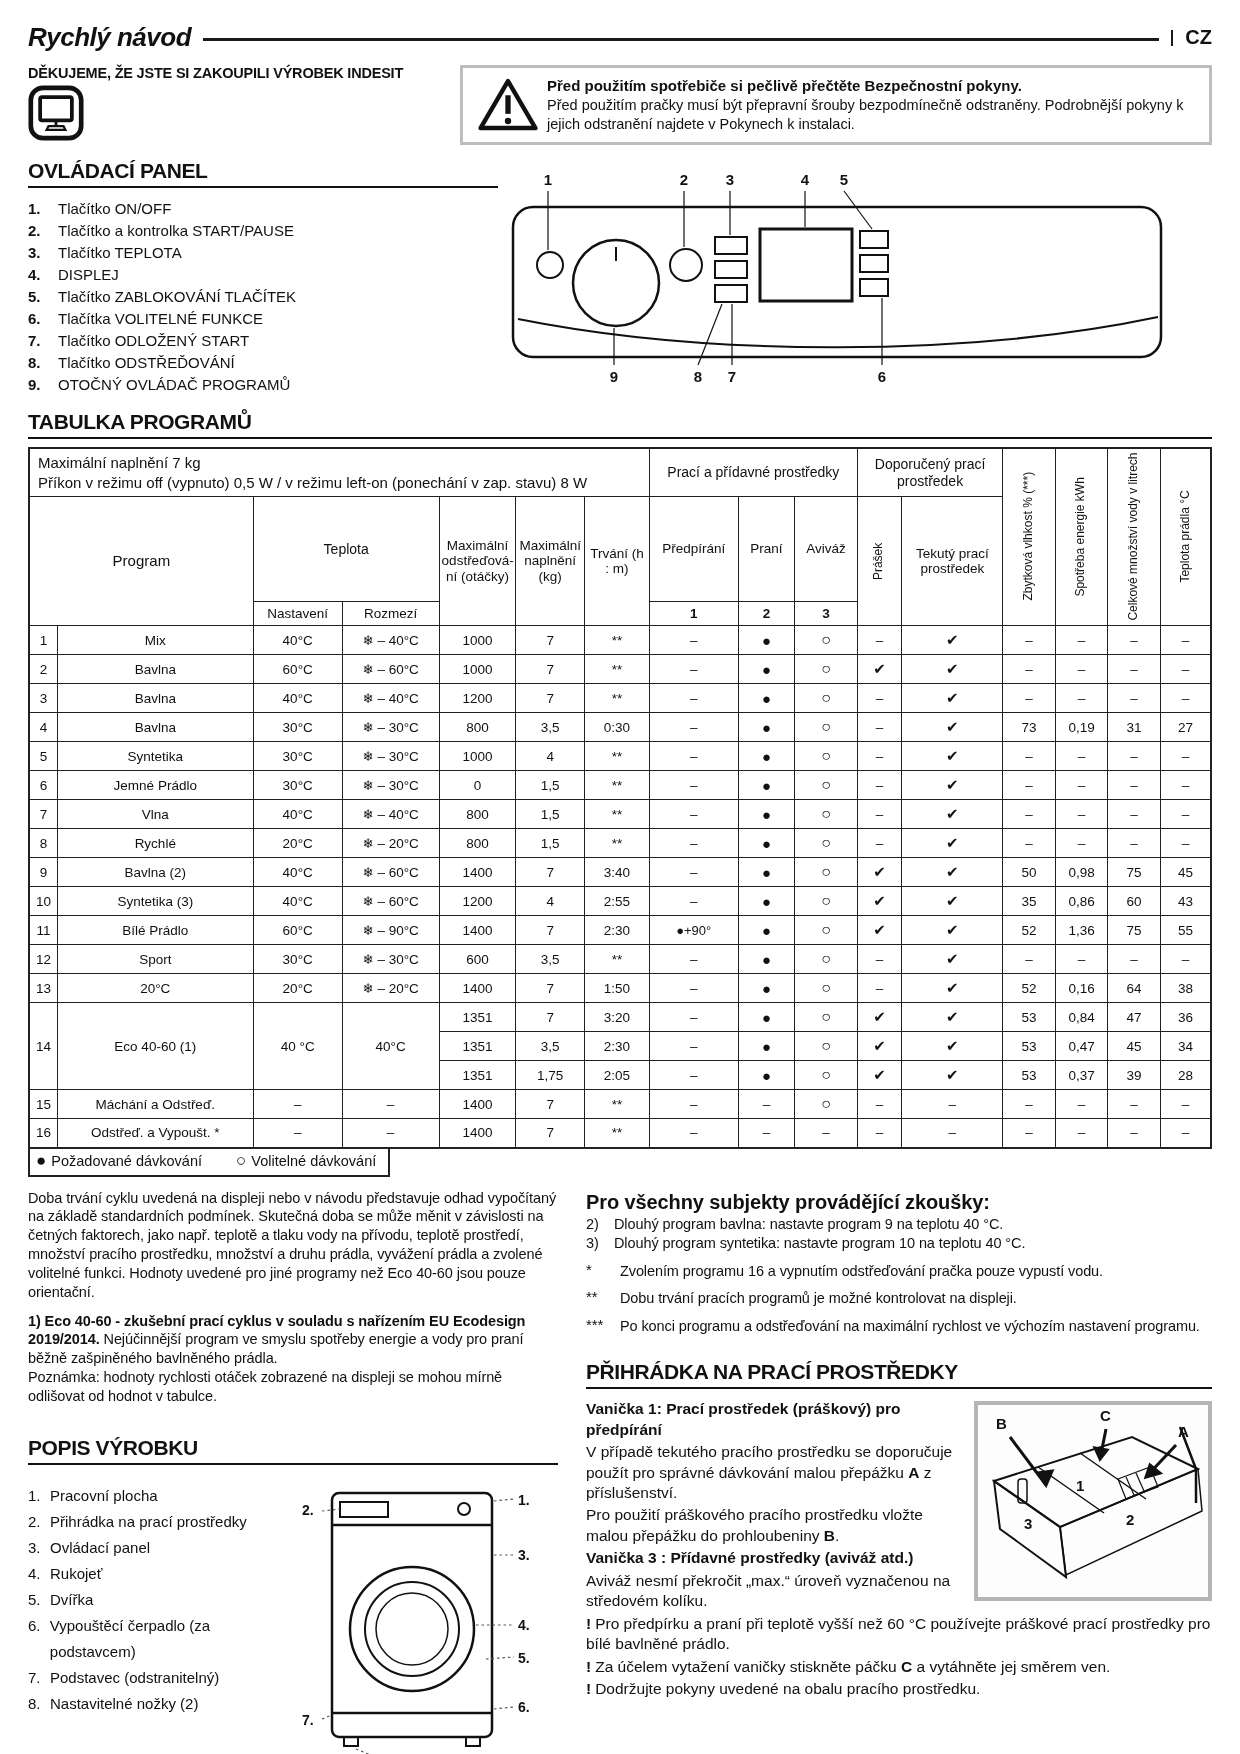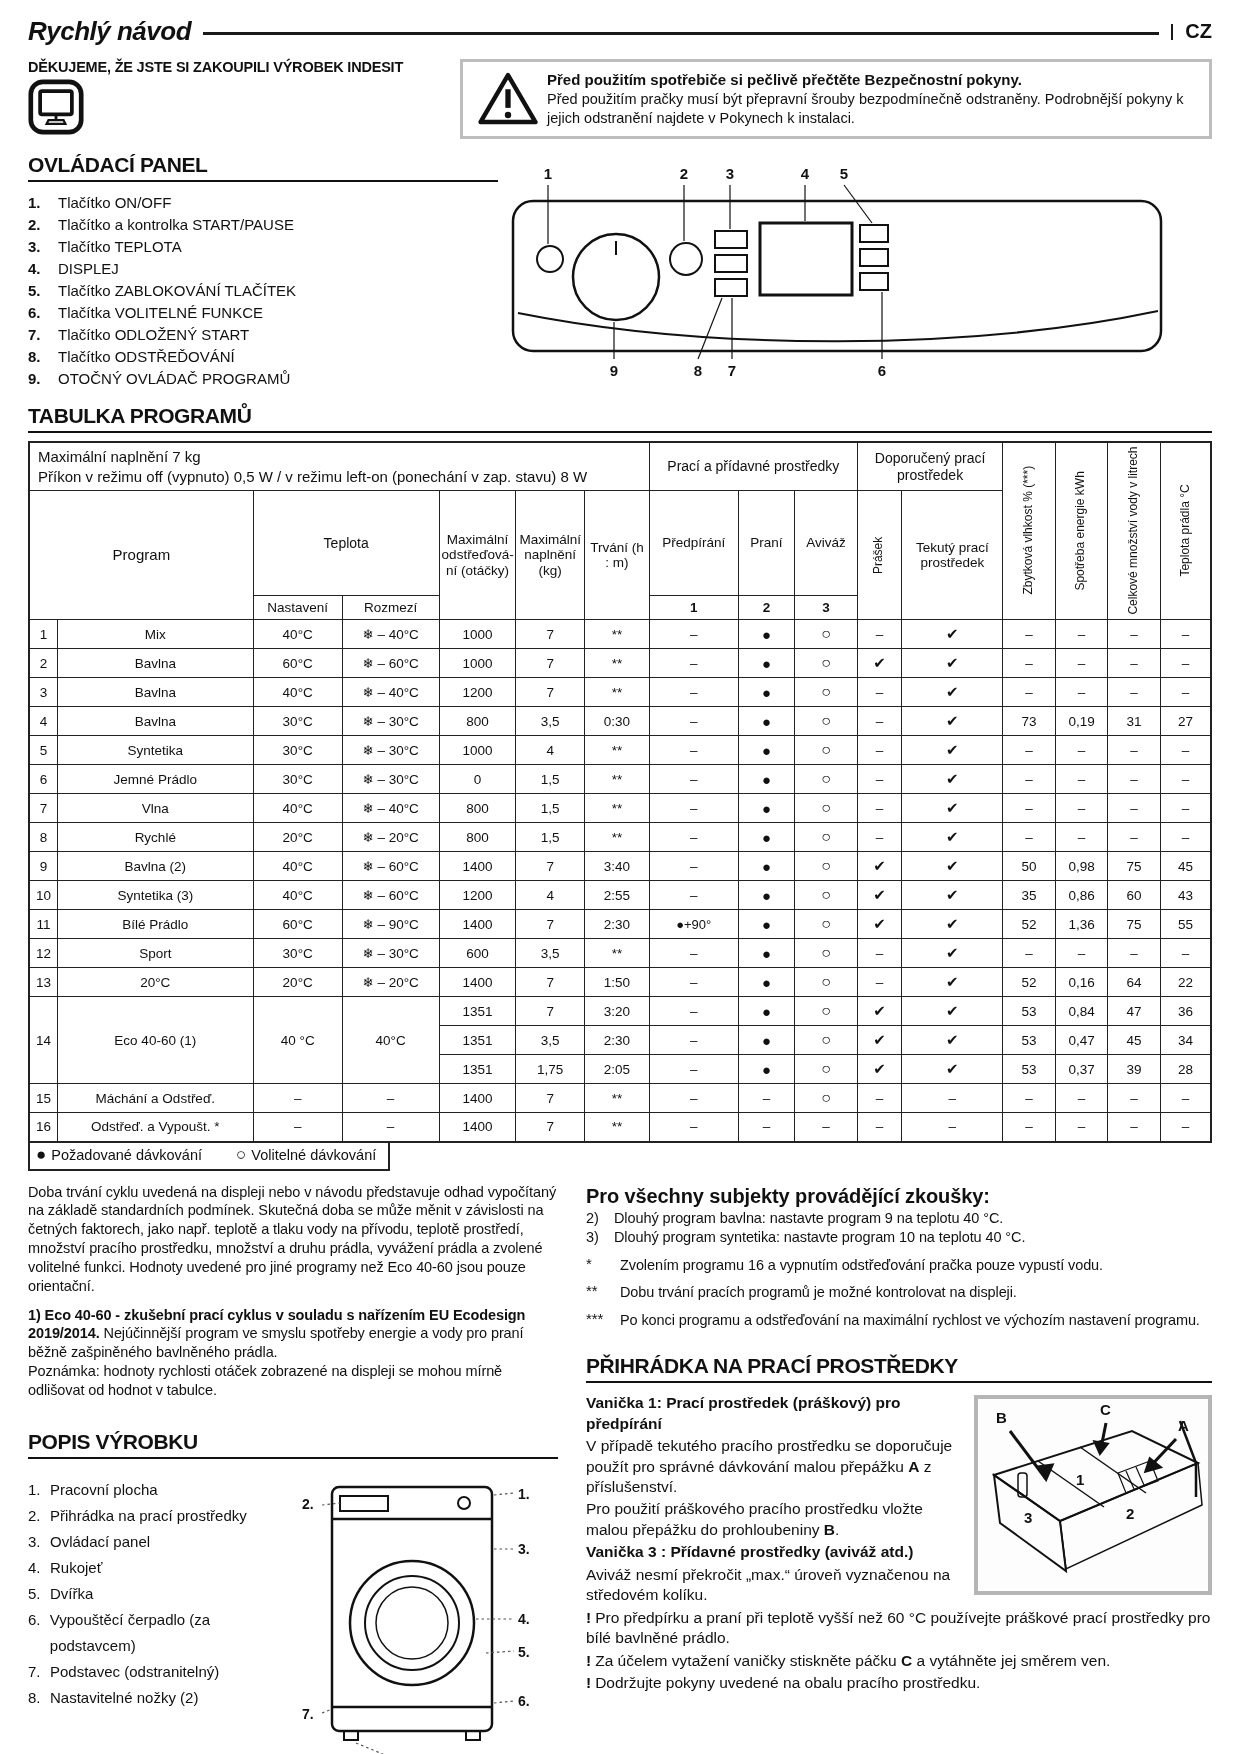--- a/index.html
+++ b/index.html
@@ -1,18 +1,18 @@
 <!DOCTYPE html>
 <html lang="cs"><head>
 <meta charset="utf-8">
 <style>
   * { margin:0; padding:0; box-sizing:border-box; }
   body { width:1240px; height:1754px; background:#fff; color:#111;
          font-family:"Liberation Sans","DejaVu Sans",sans-serif; overflow:hidden; }
-  .page { width:1240px; height:1754px; padding:16px 28px 10px; position:relative; }
+  .page { width:1240px; height:1754px; padding:22px 28px 10px; position:relative; }
 
   
   .doc-header { display:flex; align-items:center; gap:12px; }
   .doc-title { font-size:26px; font-weight:bold; font-style:italic; letter-spacing:-0.5px; white-space:nowrap; }
   .doc-rule { flex:1; height:3px; background:#1a1a1a; margin-top:4px; }
   .cz-tick { width:2px; height:16px; background:#1a1a1a; }
   .lang-code { font-size:20px; font-weight:bold; }
 
   
   .intro-row { display:flex; gap:24px; margin-top:12px; }
@@ -493,21 +493,21 @@
             <td>7</td>
             <td>1:50</td>
             <td>–</td>
             <td class="sym sym-dot">●</td>
             <td class="sym sym-circ">○</td>
             <td>–</td>
             <td class="sym sym-chk">✔</td>
             <td>52</td>
             <td>0,16</td>
             <td>64</td>
-            <td>22</td>
+            <td>38</td>
           </tr>
           <tr>
             <td class="c-num" rowspan="3">14</td>
             <td class="c-name" rowspan="3">Eco 40-60 (1)</td>
             <td rowspan="3">40 °C</td>
             <td rowspan="3">40°C</td>
             <td>1351</td>
             <td>7</td>
             <td>3:20</td>
             <td>–</td>

